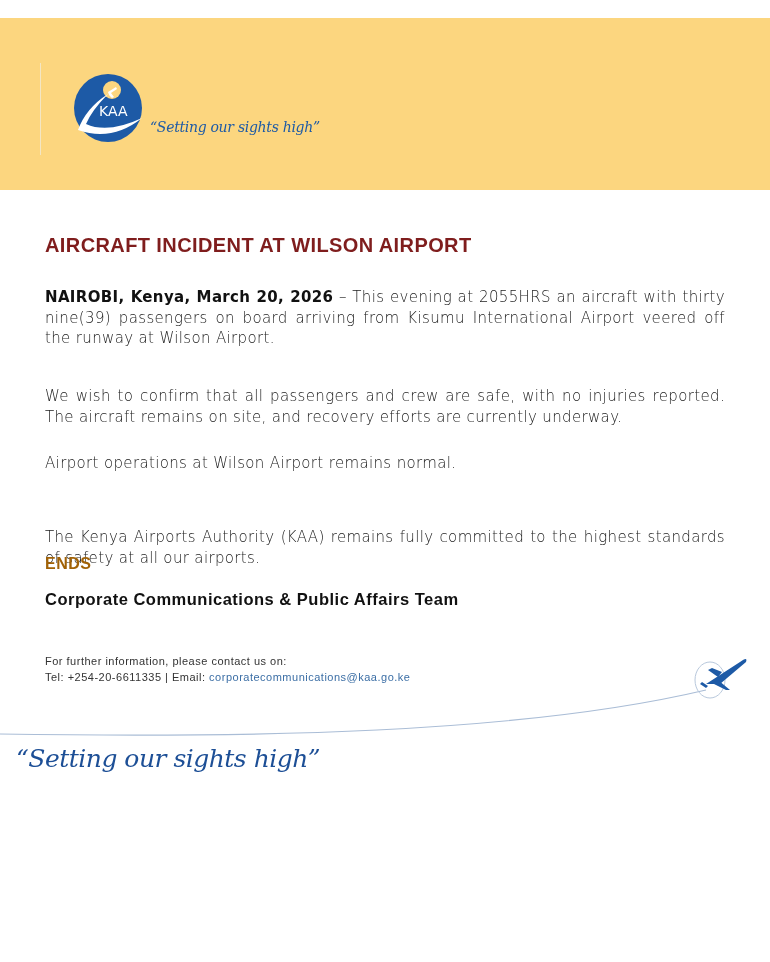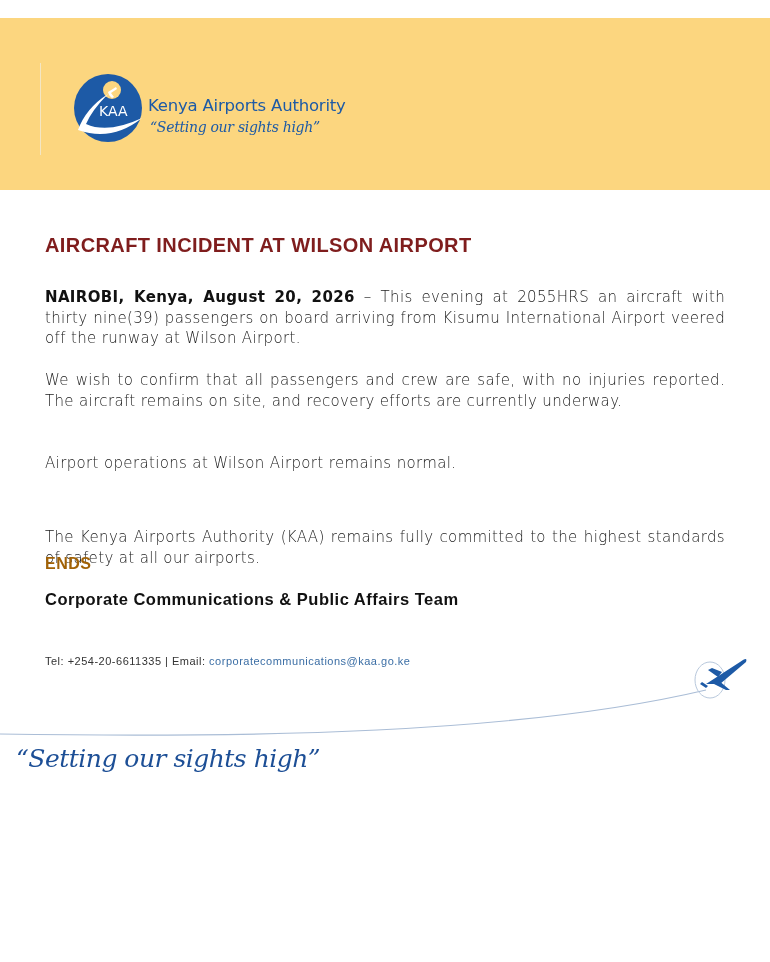--- a/index.html
+++ b/index.html
@@ -34,21 +34,21 @@
   .title {
     font-size: 20px; font-weight: bold; color: #7f1d1d; letter-spacing: 0.4px; height: 30px;
   }
   .para {
     font-size: 16.2px; line-height: 20.7px; color: #222; text-align: justify;
     text-align-last: left; letter-spacing: 0.35px; font-family: "DejaVu Sans", sans-serif;
     font-weight: 300; font-size: 15px;
   }
   .para b { font-weight: bold; color: #111; }
   .p1 { position: absolute; top: 53px; }
-  .p2 { position: absolute; top: 136px; }
+  .p2 { position: absolute; top: 152px; }
   .p3 { position: absolute; top: 219px; }
   .p4 { position: absolute; top: 260px; margin-top: 33px; }
   .ends {
     position: absolute; top: 321px; font-size: 16px; font-weight: bold; color: #a16207; letter-spacing: 0.5px;
   }
   .team {
     position: absolute; top: 356px; font-size: 16.5px; font-weight: bold; color: #111; letter-spacing: 0.5px; white-space: nowrap; text-align: right;
   }
 
   .contact { position: absolute; left: 45px; top: 653px; font-size: 11px; color: #333; letter-spacing: 0.5px; line-height: 16px; }
@@ -66,36 +66,36 @@
 <div class="banner">
   <div class="banner-divider"></div>
   <div class="logo">
     <svg class="logo-mark" viewBox="0 0 72 72">
       <circle cx="36" cy="36" r="34" fill="#1d5aa6"></circle>
       <circle cx="40" cy="18" r="9" fill="#fcd67f"></circle>
       <path d="M36 20 l8 -5 l1 2 l-6 4 l3 4 l-2 1 l-3 -3 z" fill="#ffffff"></path>
       <path d="M6 58 Q 14 36 36 22 Q 20 38 14 52 Q 36 62 70 46 Q 40 70 6 58 z" fill="#ffffff"></path>
       <text x="27" y="44" font-family="DejaVu Sans, sans-serif" font-size="14" fill="#ffffff">KAA</text>
     </svg>
-    <div class="logo-name">Kenya Airports Authority</div>
     <div class="logo-tagline">“Setting our sights high”</div>
   </div>
 </div>
 
 <div class="content">
   <div class="title">AIRCRAFT INCIDENT AT WILSON AIRPORT</div>
-  <p class="para p1"><b>NAIROBI, Kenya, August 20, 2026</b><span> – This evening at 2055HRS an aircraft with thirty nine(39) passengers on board arriving from Kisumu International Airport veered off the runway at Wilson Airport.</span></p>
+  <p class="para p1"><b>NAIROBI, Kenya, March 20, 2026</b><span> – This evening at 2055HRS an aircraft with thirty nine(39) passengers on board arriving from Kisumu International Airport veered off the runway at Wilson Airport.</span></p>
   <p class="para p2">We wish to confirm that all passengers and crew are safe, with no injuries reported. The aircraft remains on site, and recovery efforts are currently underway.</p>
   <p class="para p3">Airport operations at Wilson Airport remains normal.</p>
   <p class="para p4">The Kenya Airports Authority (KAA) remains fully committed to the highest standards of safety at all our airports.</p>
   <div class="ends">ENDS</div>
   <div class="team">Corporate Communications &amp; Public Affairs Team</div>
 </div>
 
 <div class="contact">
+  <div>For further information, please contact us on:</div>
   <div><span>Tel: +254-20-6611335 | Email: </span><span class="email">corporatecommunications@kaa.go.ke</span></div>
 </div>
 
 <svg class="swoosh" viewBox="0 0 770 100">
   <path d="M0 84 C 250 88, 520 84, 706 40" fill="none" stroke="#aabdd6" stroke-width="1.2"></path>
   <ellipse cx="710" cy="30" rx="15" ry="18" fill="none" stroke="#b8c8dc" stroke-width="1"></ellipse>
   <g fill="#1d5aa6">
     <path d="M706 34 L740 12 Q 748 6 746 12 L 720 34 Z"></path>
     <path d="M722 22 L712 18 L708 20 L718 27 Z"></path>
     <path d="M718 30 L730 40 L726 40 L712 33 Z"></path>

